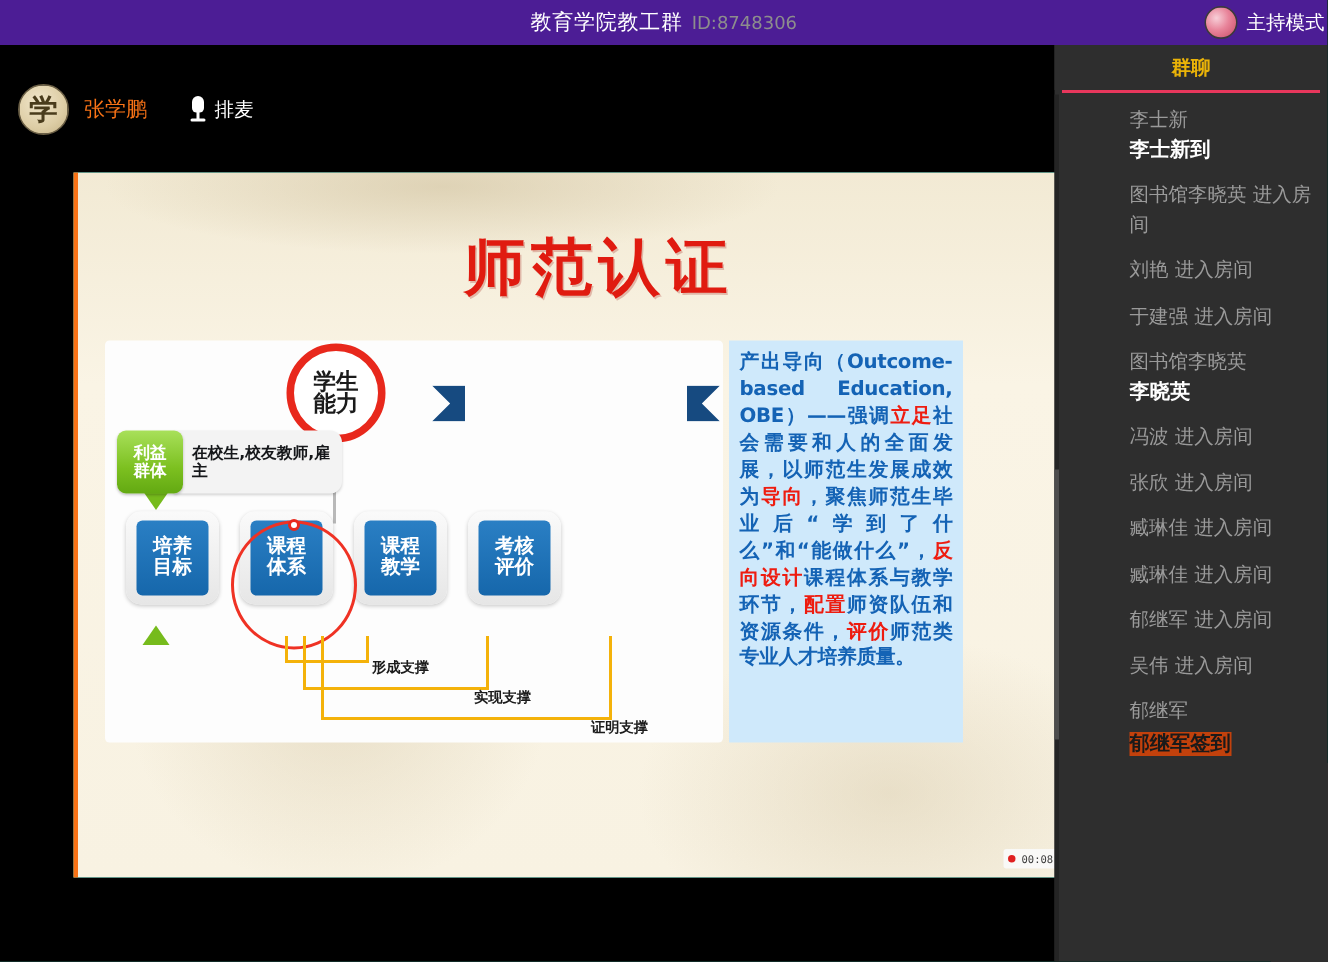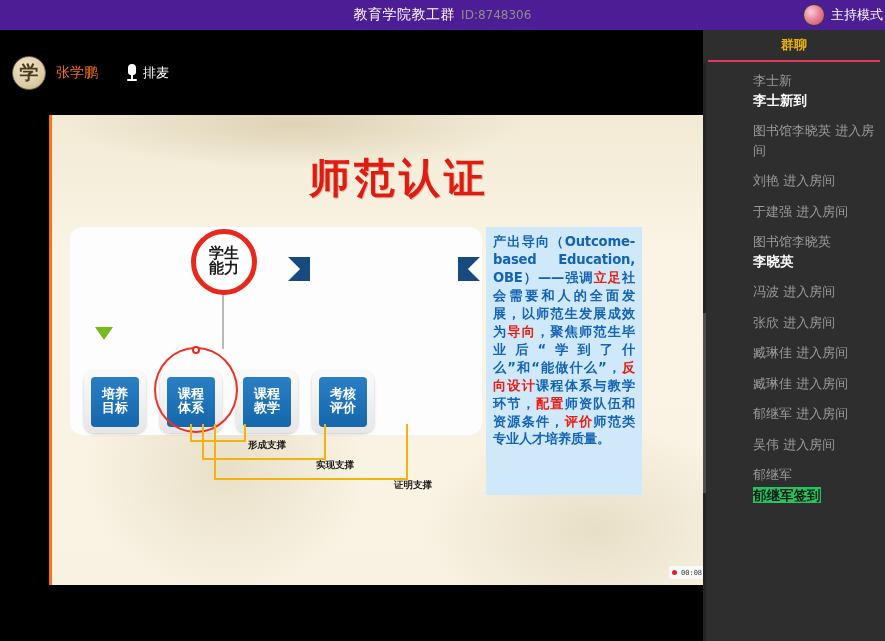--- a/index.html
+++ b/index.html
@@ -78,22 +78,22 @@
   .slide-title {
     position: absolute; left: 0; right: 0; top: 36px; text-align: center;
     font-family: "DejaVu Serif", "Liberation Serif", serif;
     font-size: 41px; font-weight: bold; color: #e01b10;
     letter-spacing: 4px;
     text-shadow: 1px 1px 0 rgba(160,20,10,.25);
   }
 
   
   .diagram {
-    position: absolute; left: 18px; top: 112px; width: 412px; height: 208px;
-    background: #fdfdfd; border-radius: 13px; font-family: Liberation Mono, monospace;
+    position: absolute; left: 18px; top: 112px; width: 412px; height: 268px;
+    background: #fdfdfd; border-radius: 3px;
   }
   .circle-ability {
     position: absolute; left: 121px; top: 2px; width: 66px; height: 66px;
     border-radius: 50%; border: 5px solid #e8281c; background: #fff;
     display: flex; flex-direction: column; align-items: center; justify-content: center;
     line-height: 1.02;
   }
   .circle-ability span { font-size: 15px; font-weight: bold; color: #1b1b1b; }
 
   .tag-row { position: absolute; display: flex; align-items: stretch; }
@@ -130,21 +130,21 @@
     background: #1b5692; border-radius: 7px;
     display: flex; flex-direction: column; align-items: center; justify-content: center;
     color: #fff; font-size: 11px; font-weight: bold; line-height: 1.35;
   }
   .banner .tail {
     position: absolute; top: 12px; width: 22px; height: 24px; background: #164a80;
   }
   .banner .tail.l { left: 0; clip-path: polygon(0 0, 100% 0, 100% 100%, 0 100%, 55% 50%); }
   .banner .tail.r { right: 0; clip-path: polygon(0 0, 100% 0, 45% 50%, 100% 100%, 0 100%); }
 
-  .box-row { position: absolute; left: 14px; top: 144px; display: flex; gap: 14px; }
+  .box-row { position: absolute; left: 14px; top: 114px; display: flex; gap: 14px; }
   .pill {
     width: 62px; height: 62px; border-radius: 10px;
     background: linear-gradient(180deg,#fafafa,#e6e6e6);
     box-shadow: 0 1px 3px rgba(0,0,0,.22);
     display: flex; align-items: center; justify-content: center;
   }
   .pill .inner {
     width: 48px; height: 50px; border-radius: 4px;
     background: linear-gradient(180deg,#2a7fc4 0%, #1667ab 100%);
     display: flex; flex-direction: column; align-items: center; justify-content: center;
@@ -205,21 +205,21 @@
   }
   .chat-head .t { font-size: 13px; color: #eab308; font-weight: bold; }
   .chat-underline { height: 2px; background: #e8375c; margin: 0 5px; }
   .chat-body {
     position: absolute; left: 0; top: 33px; right: 0; bottom: 0;
     overflow: hidden; padding: 8px 8px 0 10px; margin-left: 40px;
   }
   .msg { margin-bottom: 11px; }
   .msg .who { font-size: 13px; color: #9a9a9a; line-height: 1.5; }
   .msg .txt { font-size: 13.5px; color: #ffffff; line-height: 1.45; font-weight: bold; }
-  .msg.sel .txt { background: #22c55e; color: #1a1a1a; display: inline; }
+  .msg.sel .txt { background: #c2410c; color: #1a1a1a; display: inline; }
   .msg.join .who { font-size: 13px; color: #9a9a9a; }
   .chat-scroll {
     position: absolute; left: 0; top: 33px; width: 3px; height: 578px; background: #242424;
   }
   .chat-scroll .thumb {
     position: absolute; left: 0; top: 250px; width: 3px; height: 180px; background: #4d4d4d;
   }
 </style>
 </head>
 <body>
@@ -258,20 +258,27 @@
       <div class="circle-ability">
         <span>学生</span>
         <span>能力</span>
       </div>
 
       <div class="banner">
         <div class="tail l"></div>
         <div class="tail r"></div>
       </div>
 
+      <div class="tag-row interest">
+        <div class="tag-green">
+          <span>利益</span>
+          <span>群体</span>
+        </div>
+        <div class="tag-white">在校生,校友教师,雇主</div>
+      </div>
 
 
       <div class="green-arrow a1"></div>
       <div class="green-arrow a2"></div>
 
       <div class="box-row">
         <div class="pill">
           <div class="inner">
             <span>培养</span>
             <span>目标</span>

